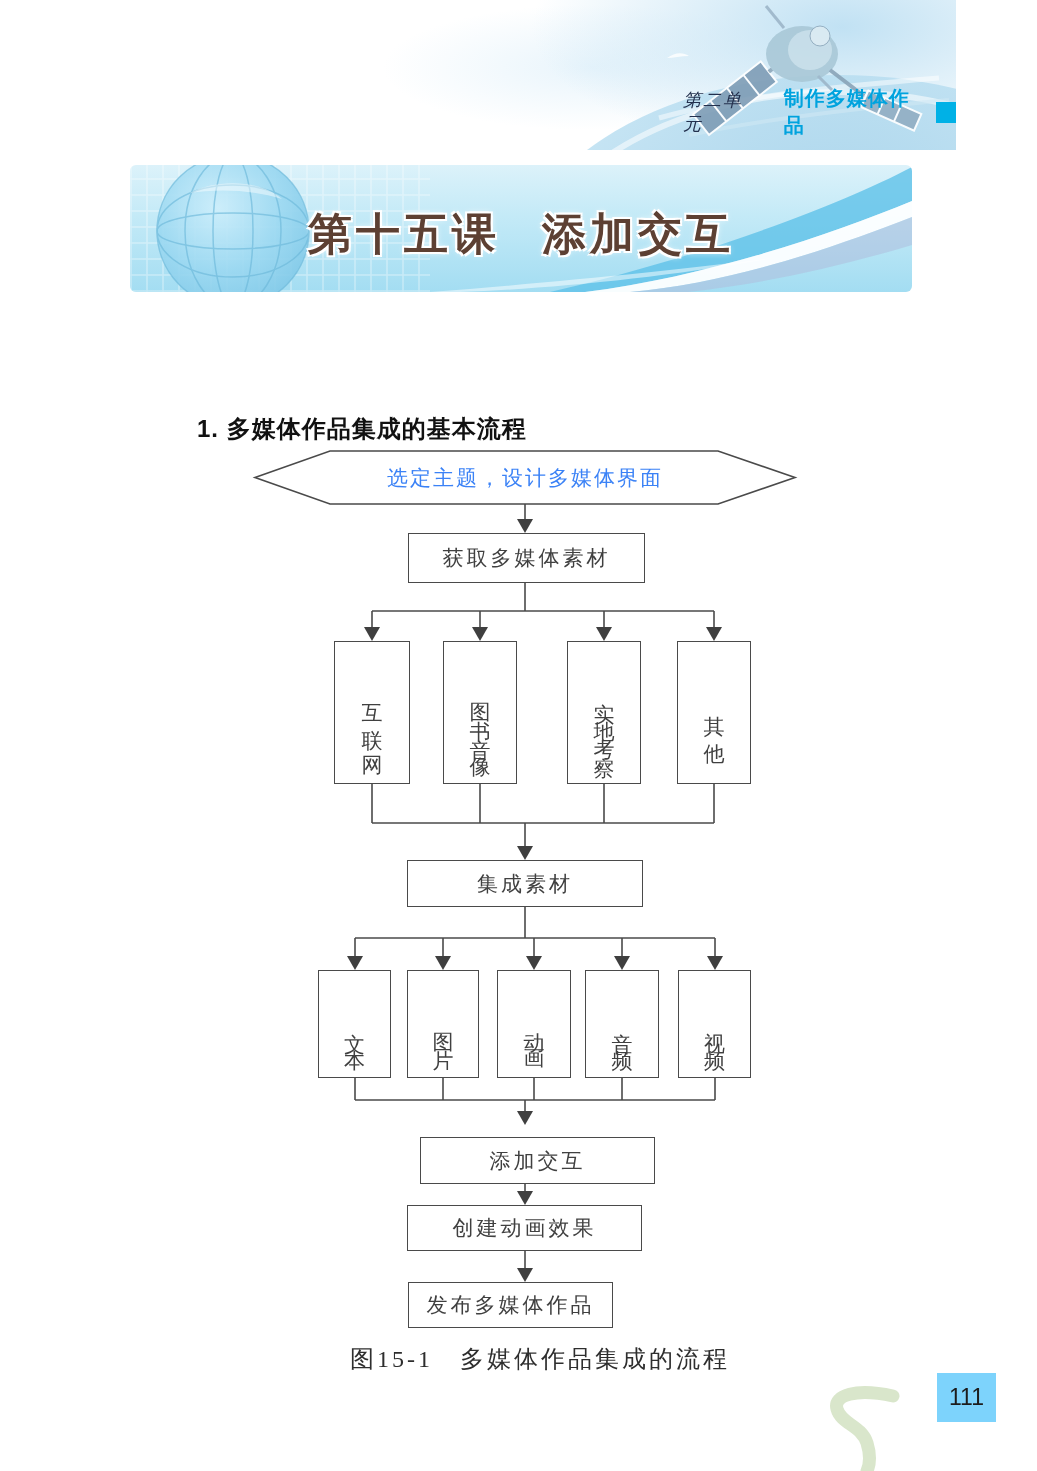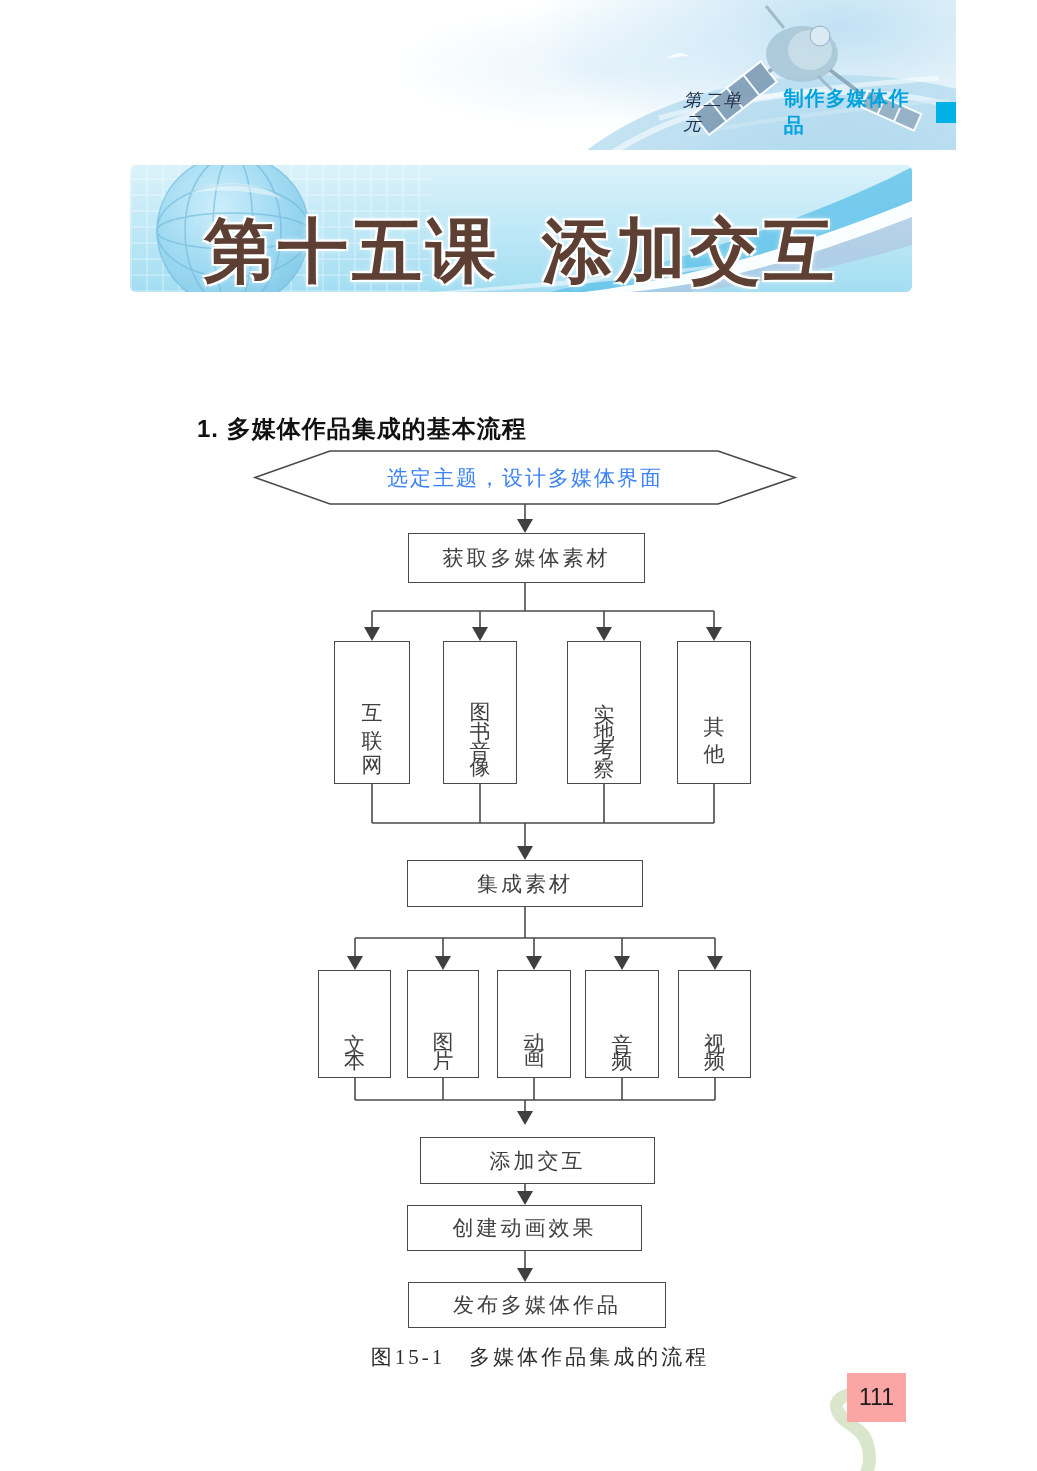--- a/index.html
+++ b/index.html
@@ -37,21 +37,21 @@
   .banner-grid {
     position:absolute; left:0; top:0; width:300px; height:127px; opacity:.35;
     background:
       repeating-linear-gradient(90deg, rgba(255,255,255,.8) 0 2px, transparent 2px 16px),
       repeating-linear-gradient(0deg, rgba(255,255,255,.8) 0 2px, transparent 2px 16px);
   }
   .banner-svg { position:absolute; left:0; top:0; } 
   .banner-title-wrap {
     position:absolute; left:130px; top:205px; width:782px;
     display:flex; justify-content:center; gap:42px;
-    font-size:70px; font-weight:bold; color:#5d4033; letter-spacing:4px;
+    font-size:44px; font-weight:bold; color:#5d4033; letter-spacing:4px;
     text-shadow:-2px -2px 0 #fff, 2px -2px 0 #fff, -2px 2px 0 #fff, 2px 2px 0 #fff, 0 0 7px #fff;
   }
 
   
   .section-heading {
     position:absolute; left:135px; top:330px;
     font-size:31px; font-weight:bold; color:#0d0d0d; letter-spacing:2px;
   }
   .subsection-heading {
     position:absolute; left:197px; top:413px;
@@ -76,25 +76,25 @@
   .vbox span { display:block; writing-mode:vertical-rl; text-orientation:upright; }
   .sp26 span { letter-spacing:26px; margin-bottom:-26px; }
   .sp18 span { letter-spacing:18px; margin-bottom:-18px; }
   .sp28 span { letter-spacing:28px; margin-bottom:-28px; }
   .sp17 span { letter-spacing:17px; margin-bottom:-17px; }
 
   
   .fig-caption {
     position:absolute; left:280px; top:1343px; width:520px; text-align:center;
     font-family:"Liberation Serif","DejaVu Serif",serif;
-    font-size:21px; color:#2e2e2e; letter-spacing:3px;
+    font-size:24px; color:#2e2e2e; letter-spacing:3px;
   }
   .page-number {
-    position:absolute; left:847px; top:1373px; width:59px; height:49px;
-    background:#fca5a5; display:flex; align-items:center; justify-content:center;
+    position:absolute; left:937px; top:1373px; width:59px; height:49px;
+    background:#7dd3fc; display:flex; align-items:center; justify-content:center;
     font-size:23px; color:#1c1c1c;
   }
   .footer-swoosh { position:absolute; left:810px; top:1378px; }
 </style>
 </head>
 <body>
 
 <div class="page">
 
   <div class="header-band">
@@ -260,21 +260,21 @@
   </div>
   <div class="fnode vbox sp17" style="left:585px; top:970px; width:74px; height:108px;">
     <span>音频</span>
   </div>
   <div class="fnode vbox sp17" style="left:678px; top:970px; width:73px; height:108px;">
     <span>视频</span>
   </div>
 
   <div class="fnode" style="left:407px; top:1137px; width:235px; height:47px;margin-left:13px;">添加交互</div>
   <div class="fnode" style="left:407px; top:1205px; width:235px; height:46px;">创建动画效果</div>
-  <div class="fnode" style="left:408px; top:1282px; width:258px; height:46px;">发布多媒体作品</div>
+  <div class="fnode" style="left:408px; top:1282px; width:205px; height:46px;">发布多媒体作品</div>
 
   <div class="fig-caption">图15-1　多媒体作品集成的流程</div>
 
   <svg class="footer-swoosh" width="160" height="93" viewBox="810 1378 160 93">
     <path d="M 893 1396 C 856 1388 833 1395 837 1409 C 841 1424 861 1425 867 1443 C 871 1456 870 1464 867 1471" stroke="#d9e6cb" stroke-width="13" fill="none" stroke-linecap="round"></path>
   </svg>
   <div class="page-number">
     <span>111</span>
   </div>
 

